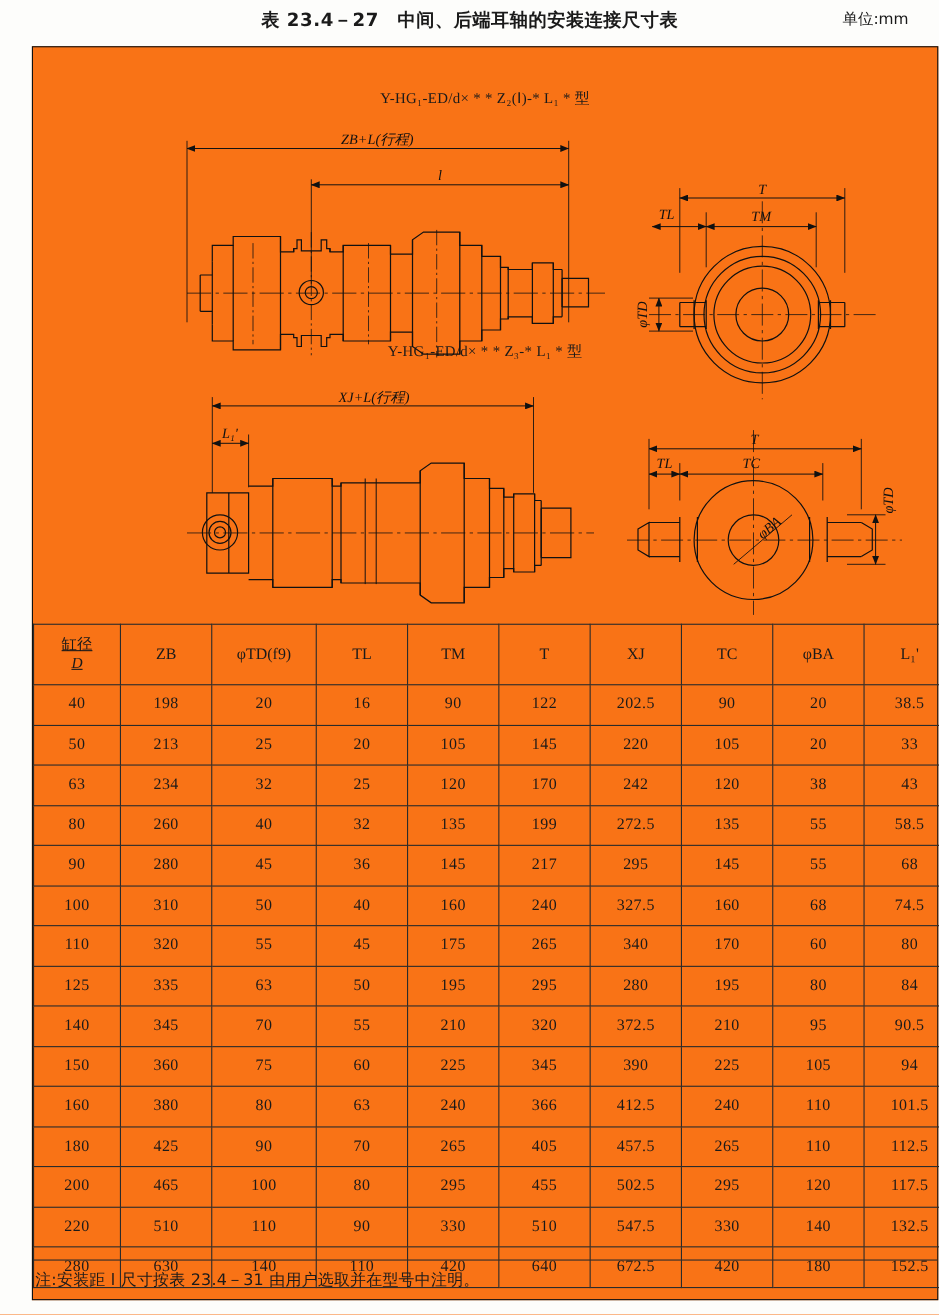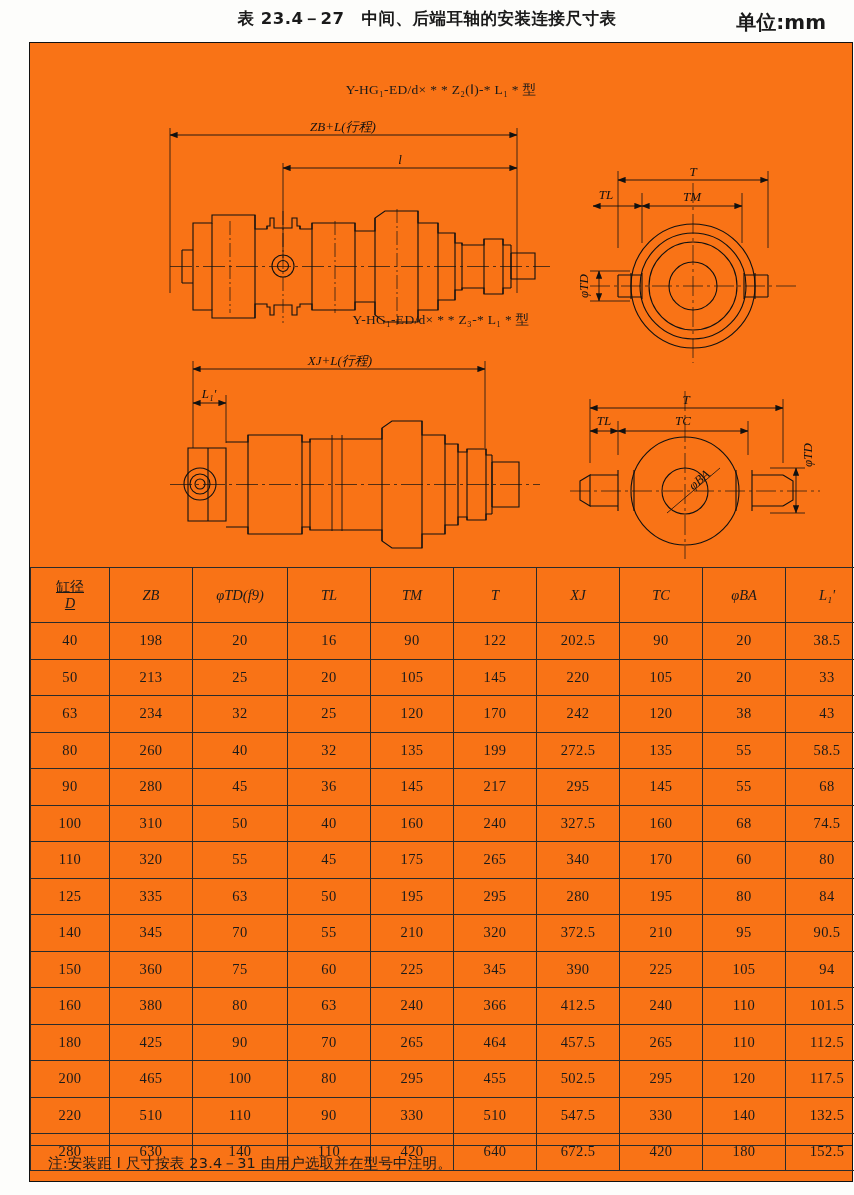--- a/index.html
+++ b/index.html
@@ -15,21 +15,21 @@
   #title-bar{
     position:absolute;left:0;top:8px;width:854px;height:30px;
   }
   #table-title{
     position:absolute;left:0;top:0;width:854px;text-align:center;
     font-size:16.5px;letter-spacing:.5px;font-weight:600;
     font-family:"DejaVu Sans","Liberation Sans",sans-serif;
   }
   #unit-label{
     position:absolute;right:28px;top:1px;
-    font-size:20px;font-weight:700;
+    font-size:14px;font-weight:400;
     font-family:"DejaVu Sans","Liberation Sans",sans-serif;
   }
   
   #page-frame{
     position:absolute;left:29px;top:42px;
     width:824px;height:1140px;
     border:1.6px solid #111;
     box-sizing:border-box;
     background:#f97316;
   }
@@ -57,39 +57,38 @@
     text-align:center;
     font-size:14.5px;
     font-family:"Liberation Serif",serif;
     padding:0;
     height:35.5px;
     vertical-align:middle;
   }
   #dim-table thead th{
     height:54px;
     font-weight:400;
-    font-style:italic;
     font-size:14.5px;
   }
   #dim-table thead th.cn{font-style:normal;font-family:"DejaVu Sans","Liberation Sans",sans-serif;font-size:14px;line-height:1.25;}
   #dim-table td{font-style:normal;letter-spacing:.4px;}
   #dim-table tr td:first-child{}
   .col-d{width:78px;text-decoration:underline;}
   .col-n{width:82px;}
   .col-td{width:94px;}
   
   #footnote{
     position:absolute;left:0;bottom:0;
     width:822px;height:36px;
     border-top:1px solid #2b2b2b;
     display:flex;align-items:center;
     box-sizing:border-box;
   }
   #footnote-text{
-    padding-left:18px;font-size:14.5px;
+    padding-left:2px;font-size:14.5px;
     font-family:"DejaVu Sans","Liberation Sans",sans-serif;
     letter-spacing:.2px;
   }
 </style>
 </head>
 <body>
 
 <div id="title-bar">
   <div id="table-title">表 23.4－27　中间、后端耳轴的安装连接尺寸表</div>
   <div id="unit-label">单位:mm</div>
@@ -428,21 +427,21 @@
           <td>240</td>
           <td>110</td>
           <td>101.5</td>
         </tr>
         <tr>
           <td>180</td>
           <td>425</td>
           <td>90</td>
           <td>70</td>
           <td>265</td>
-          <td>464</td>
+          <td>405</td>
           <td>457.5</td>
           <td>265</td>
           <td>110</td>
           <td>112.5</td>
         </tr>
         <tr>
           <td>200</td>
           <td>465</td>
           <td>100</td>
           <td>80</td>

